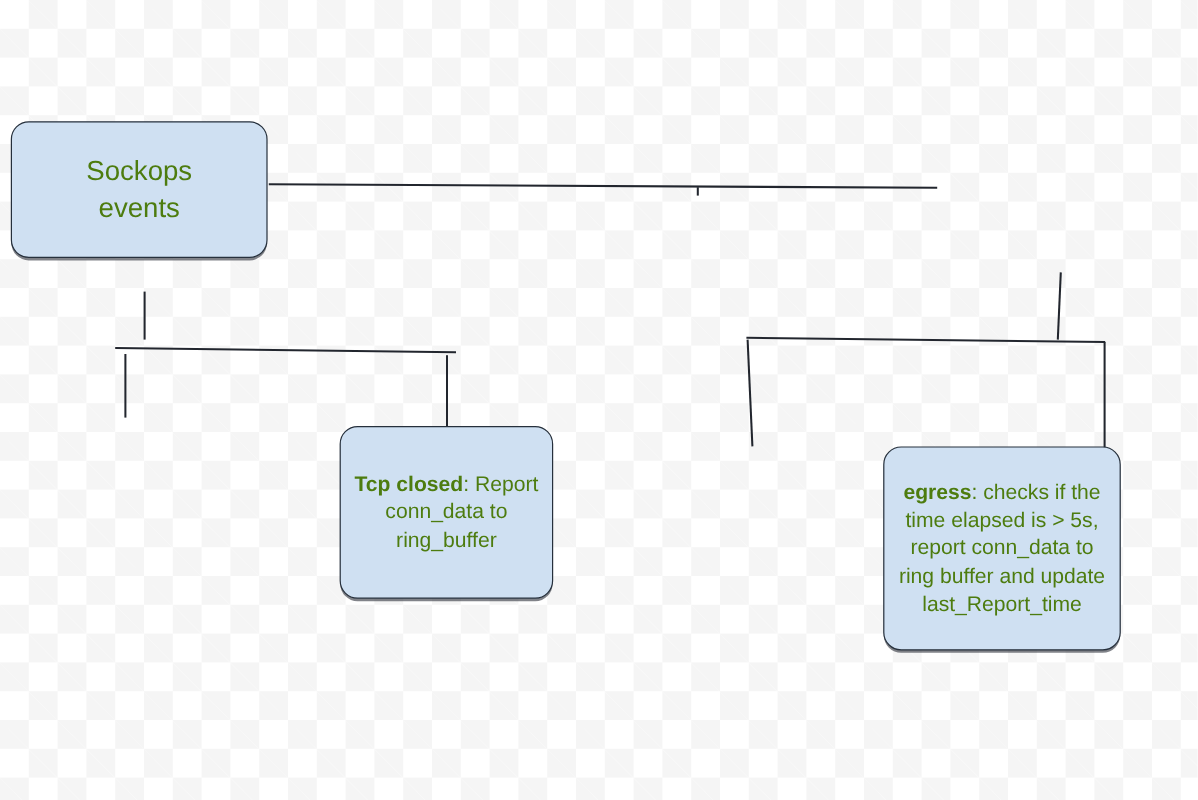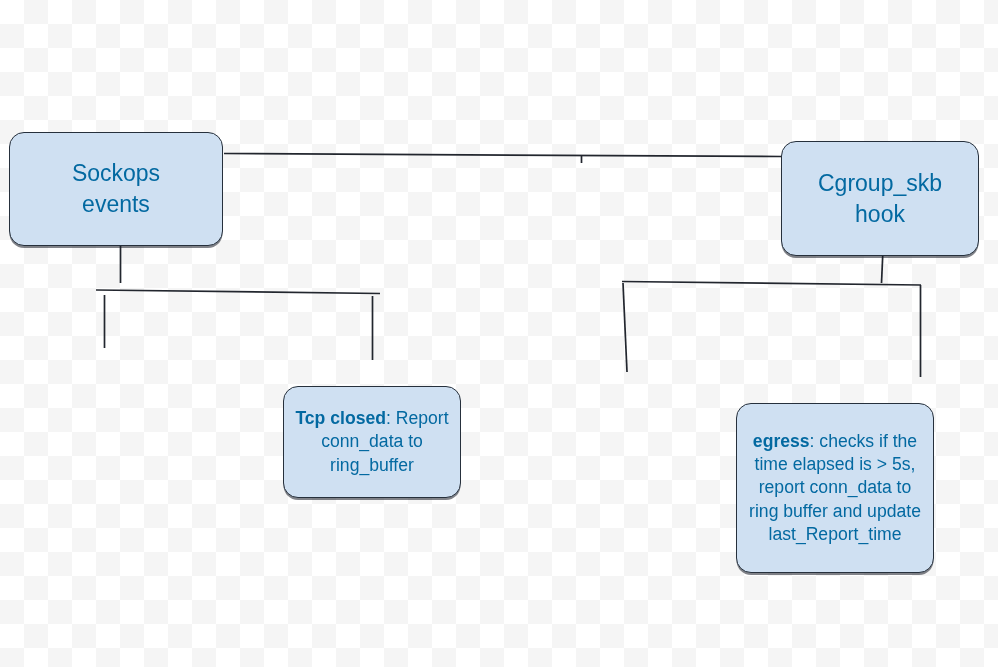--- a/index.html
+++ b/index.html
@@ -36,23 +36,22 @@
     position: absolute;
     box-sizing: border-box;
     background: #cfe0f2;
     border: 1.6px solid #26303c;
     border-radius: 15px;
     box-shadow: 0 2.5px 0 -0.5px rgba(25,30,40,0.55);
     display: flex;
     align-items: center;
     justify-content: center;
     text-align: center;
-    color: #0369a1;
+    color: #4d7c0f;
     padding: 4px 8px;
-    margin-top: 31px;
   }
   .node-label {
     display: block;
     width: 100%;
     white-space: pre-line;
   }
   .root-node .node-label {
     font-size: 23px;
     line-height: 31px;
   }
@@ -60,21 +59,21 @@
     font-size: 17.6px;
     line-height: 23.2px;
   }
   .leaf-node .node-label .term {
     font-weight: bold;
   }
   
   #node-sockops       { left: 9px;   top: 101px; width: 214px; height: 114px; }
   #node-cgroup-skb    { left: 781px; top: 110px; width: 198px; height: 115px; }
   #node-tcp-established{ left: 36px;  top: 339px; width: 206px; height: 183px; }
-  #node-tcp-closed    { left: 283px; top: 355px; width: 178px; height: 112px; }
+  #node-tcp-closed    { left: 283px; top: 355px; width: 178px; height: 144px; }
   #node-ingress       { left: 522px; top: 366px; width: 209px; height: 168px; }
   #node-egress        { left: 736px; top: 372px; width: 198px; height: 170px; }
 </style>
 </head>
 <body>
 
 <div id="canvas">
 
   <svg id="edges" viewBox="0 0 998 667" width="998" height="667" aria-hidden="true">
     <g fill="none" stroke="#22262e" stroke-width="1.7" stroke-linecap="butt">
@@ -98,24 +97,20 @@
 
       <path d="M 920.5 285 L 920.5 377"></path>
     </g>
   </svg>
 
   <div class="node root-node" id="node-sockops">
     <span class="node-label">Sockops
 events</span>
   </div>
 
-  <div class="node root-node" id="node-cgroup-skb">
-    <span class="node-label">Cgroup_skb
-hook</span>
-  </div>
 
 
   <div class="node leaf-node" id="node-tcp-closed">
     <span class="node-label"><span class="term">Tcp closed</span><span class="body">: Report conn_data to ring_buffer</span></span>
   </div>
 
 
   <div class="node leaf-node" id="node-egress">
     <span class="node-label"><span class="term">egress</span><span class="body">: checks if the time elapsed is &gt; 5s, report conn_data to ring buffer and update last_Report_time</span></span>
   </div>

